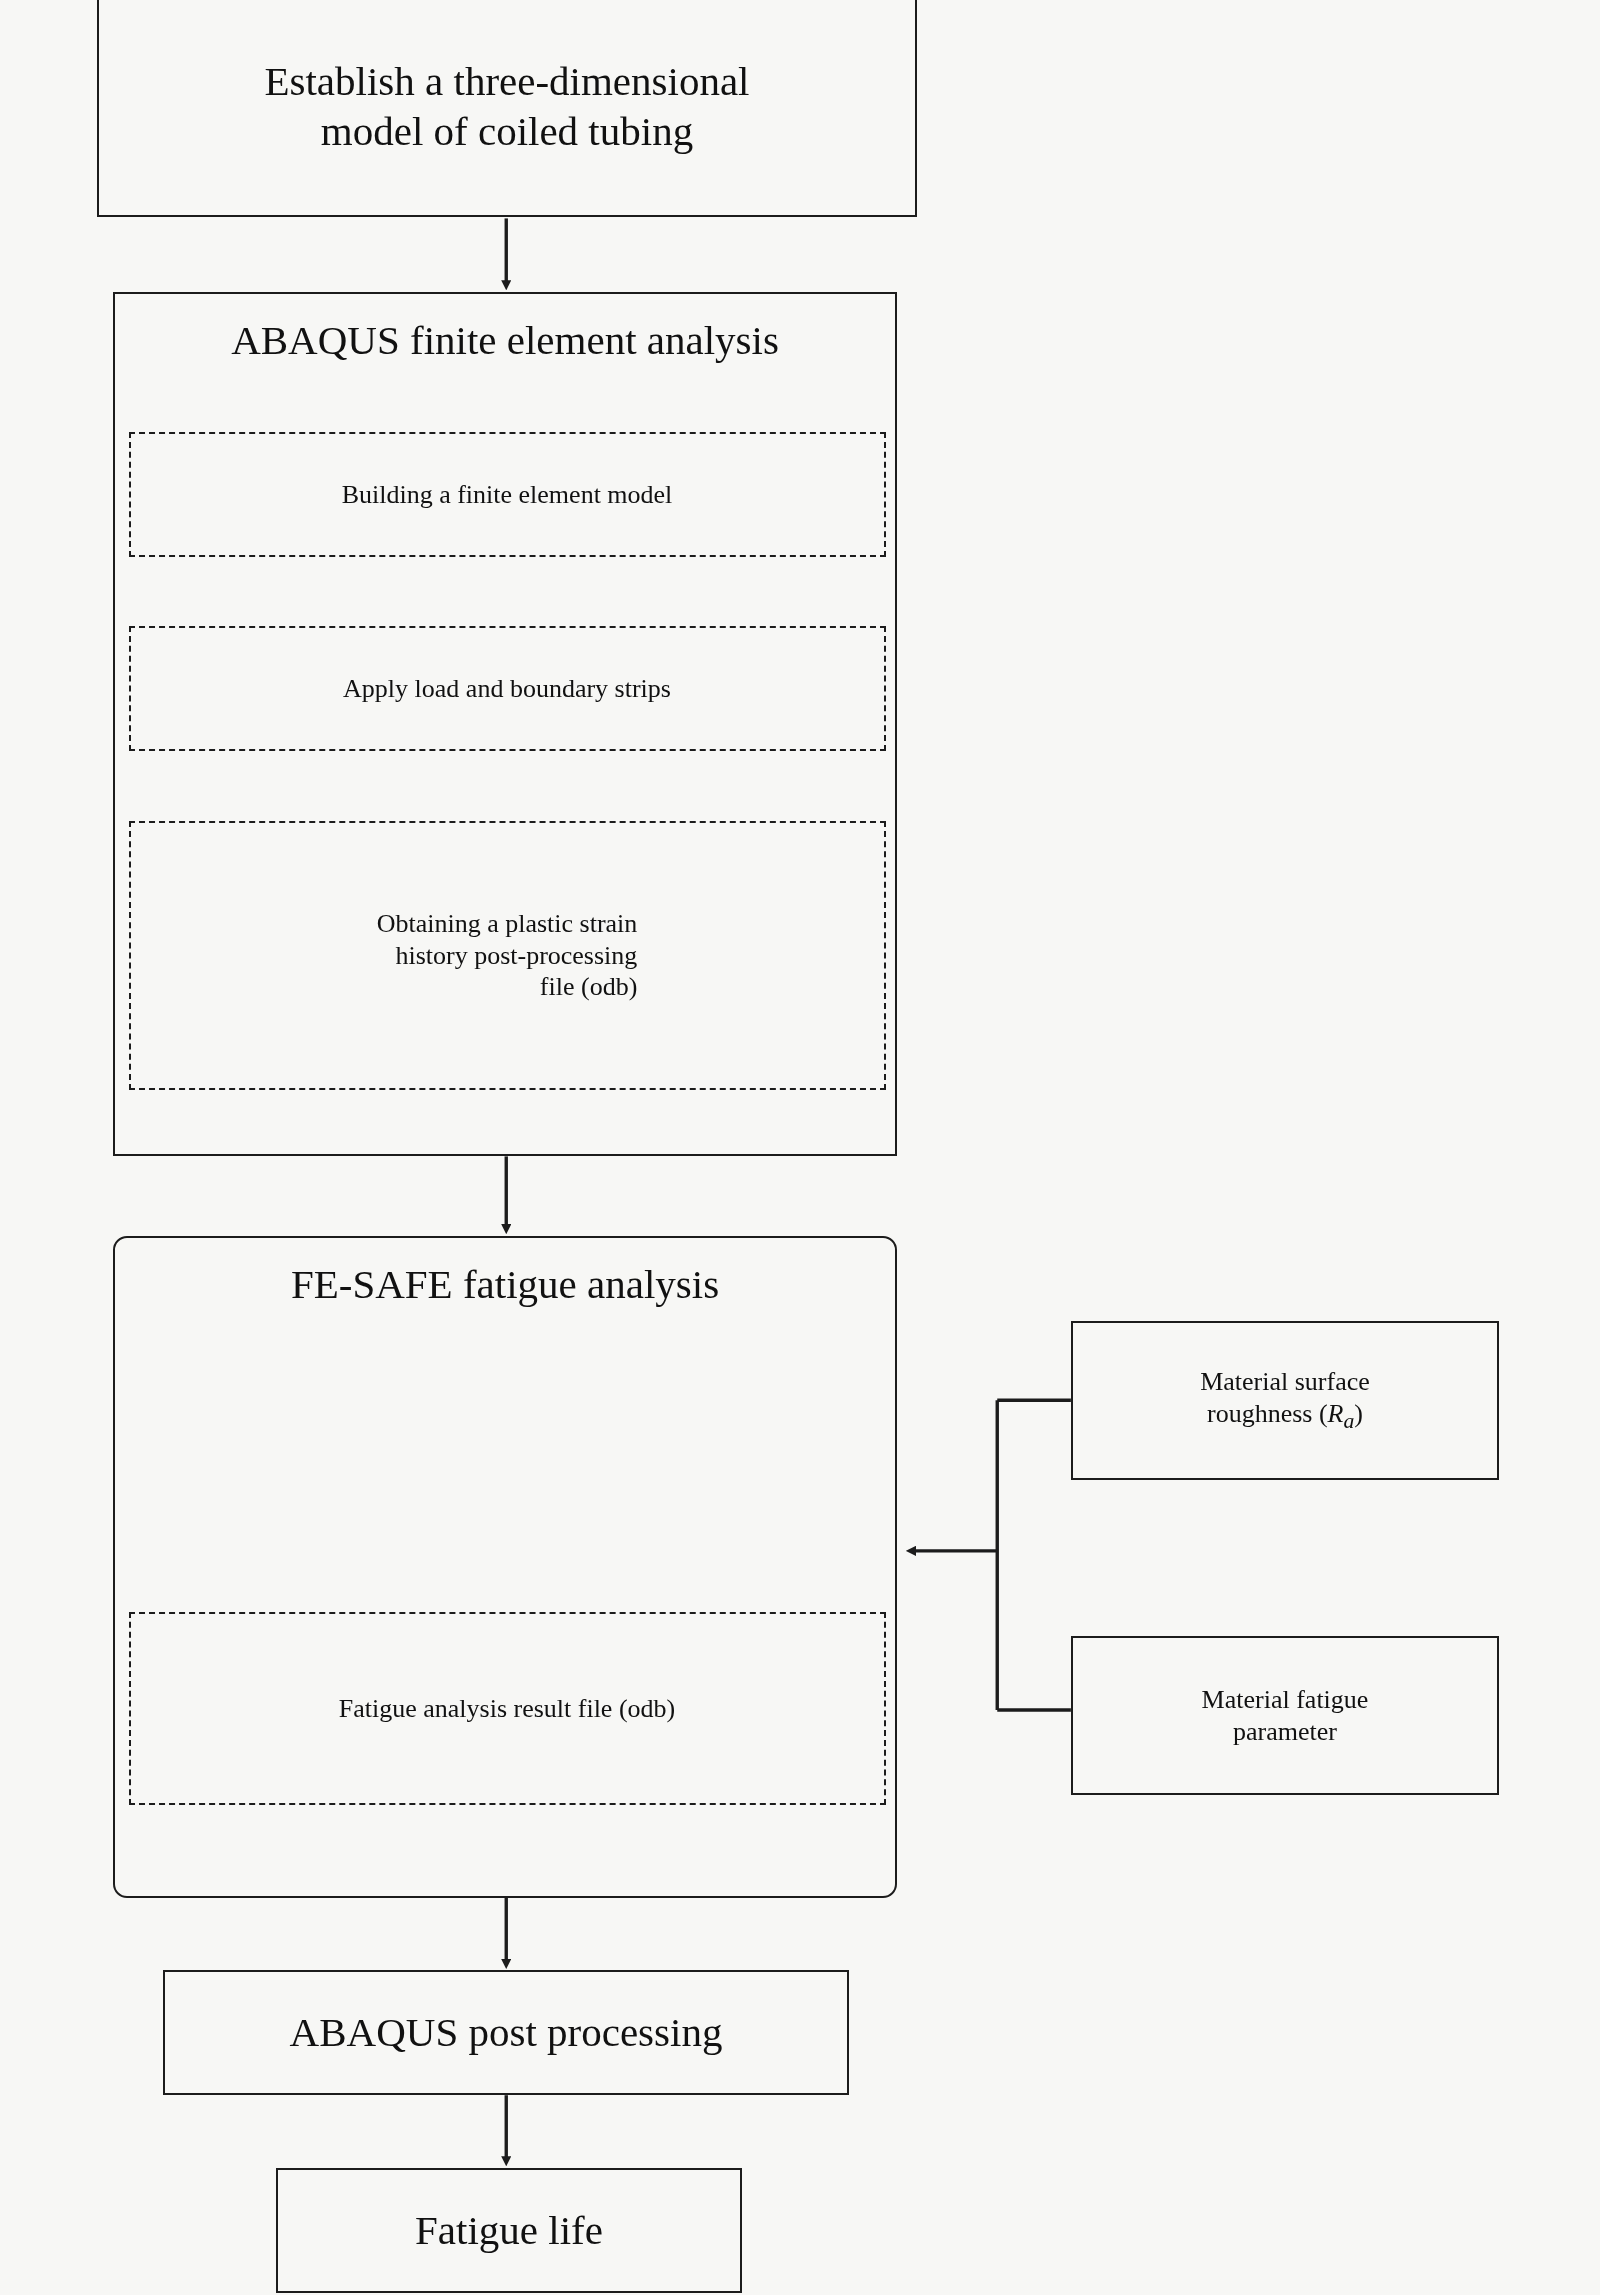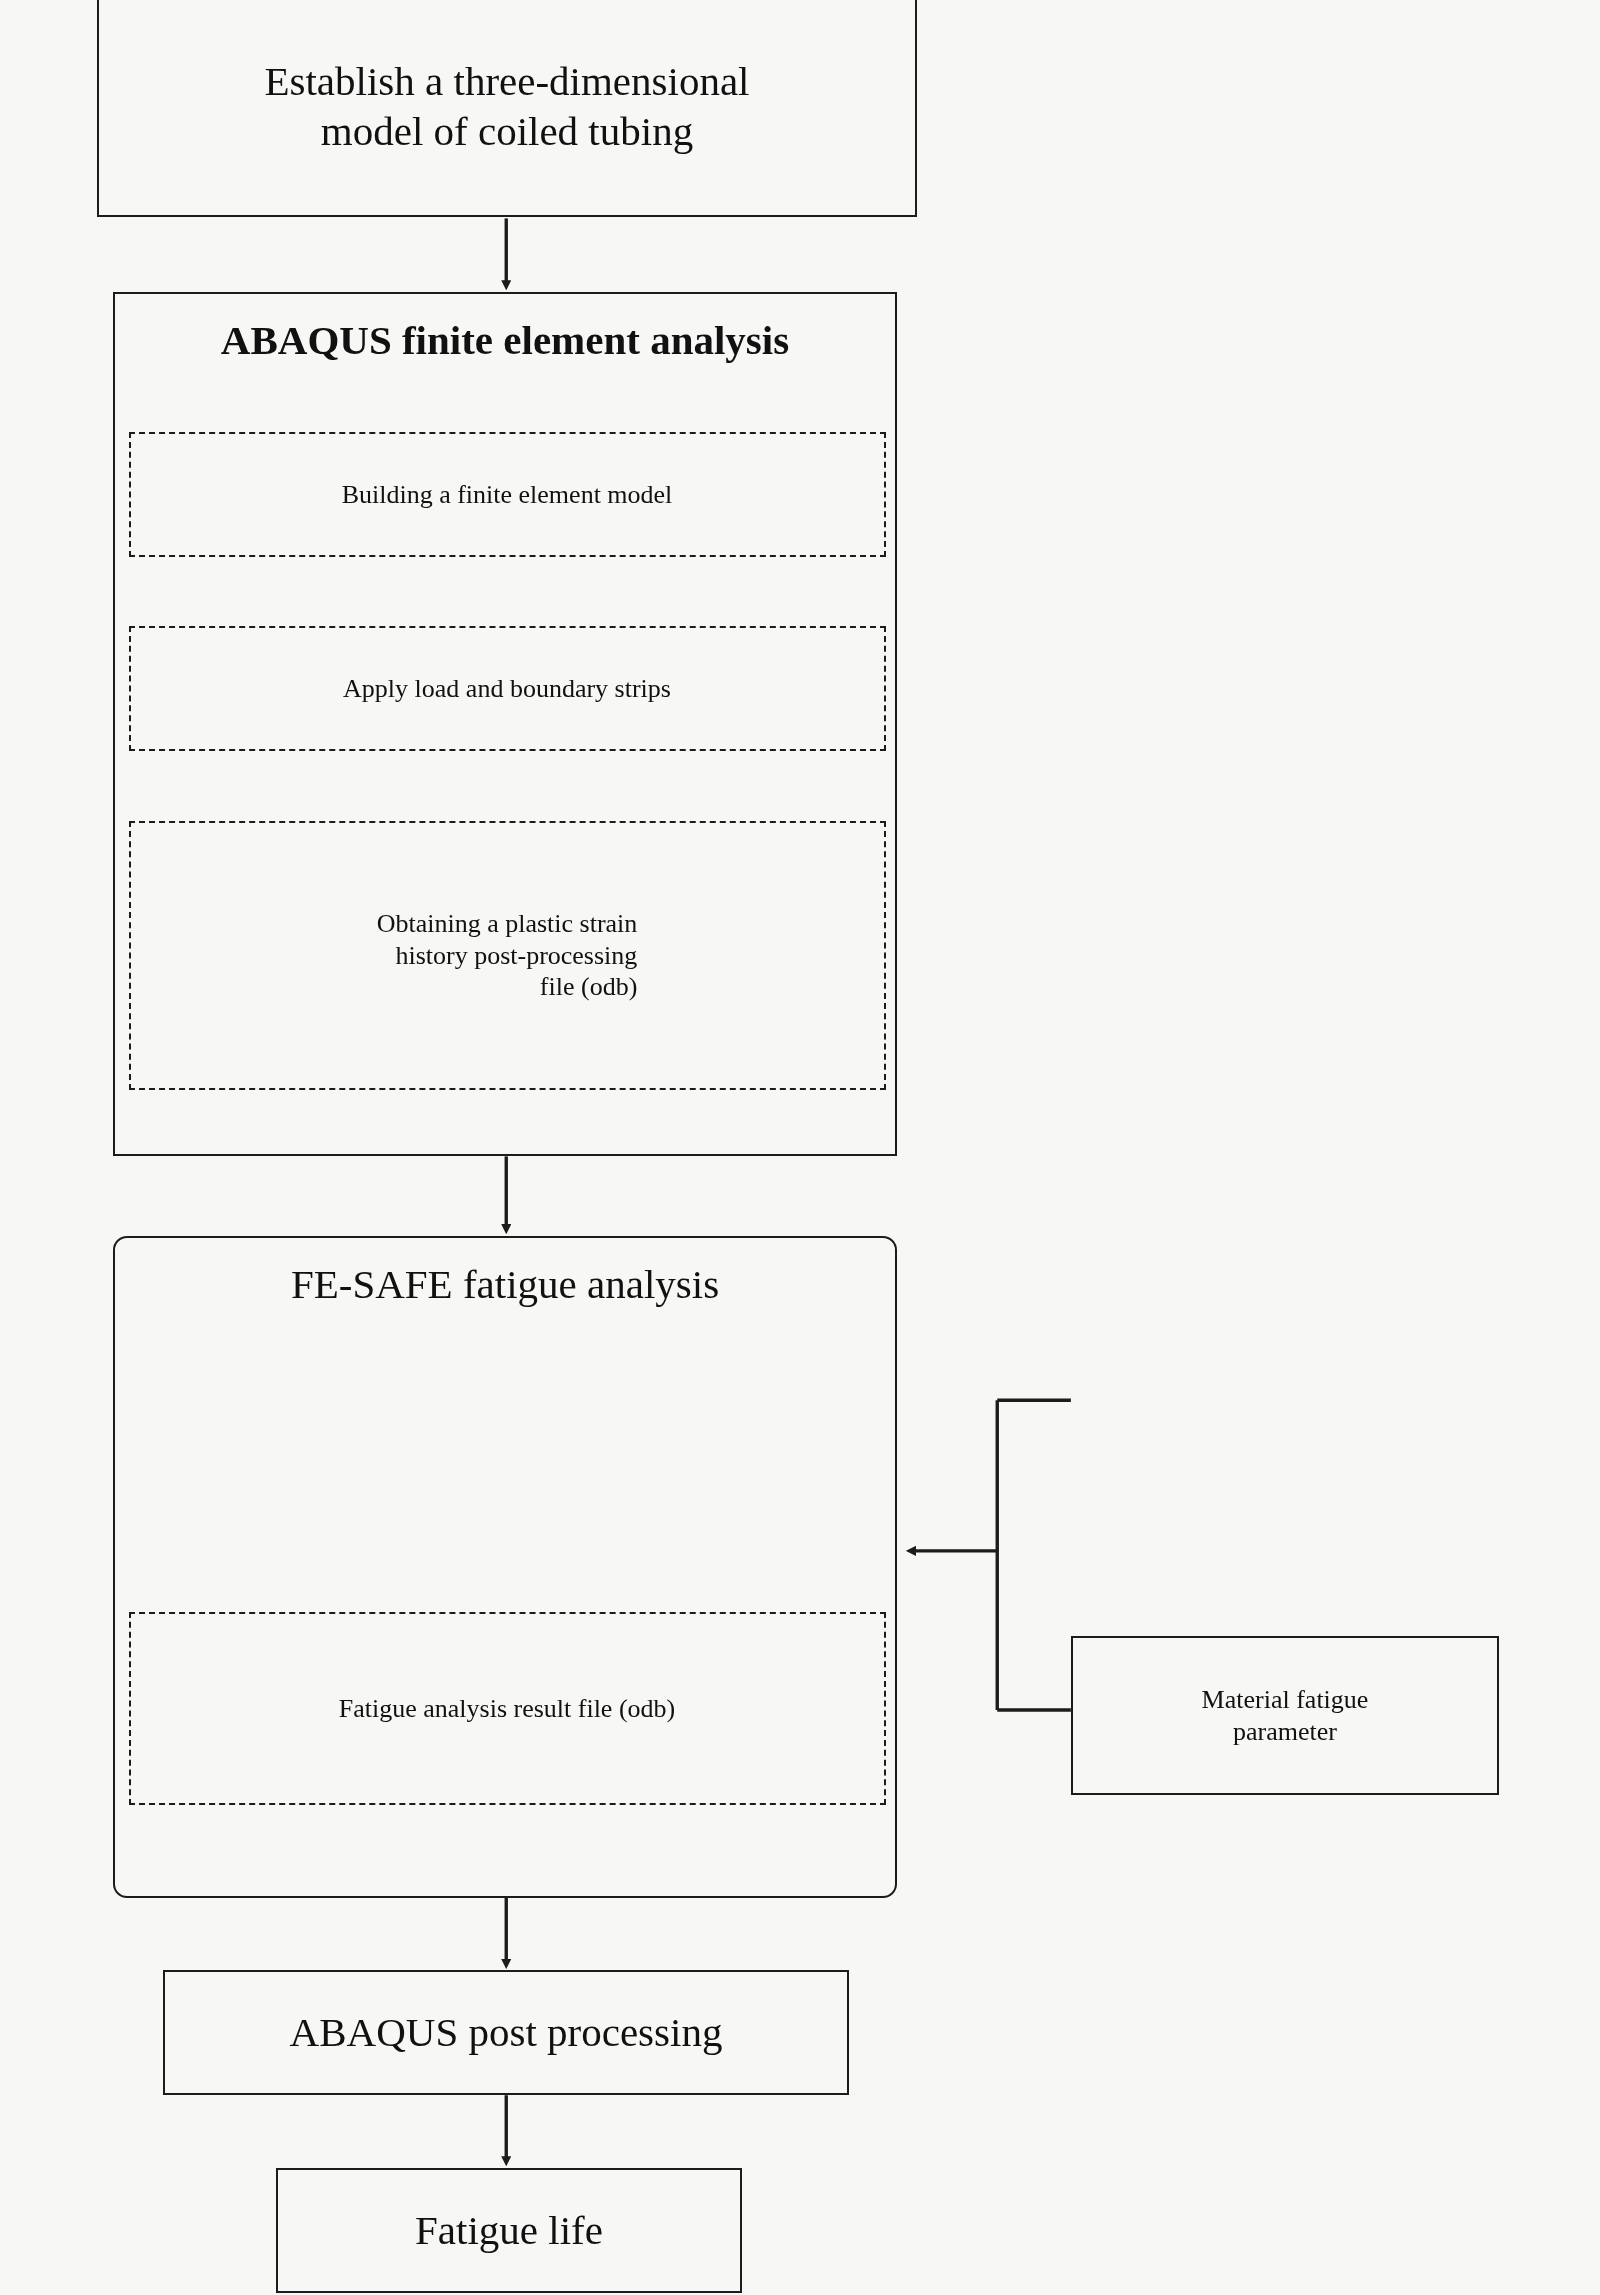--- a/index.html
+++ b/index.html
@@ -120,38 +120,42 @@
 
     <g>
       <line x1="598" y1="2475" x2="598" y2="2553" stroke="#1c1c1c" stroke-width="4" marker-end="url(#ah)"></line>
     </g>
   </svg>
 
   <div class="box multiline t-48" style="left:97px; top:-5.1px; width:820px; height:222px;">Establish a three-dimensional
 model of coiled tubing</div>
 
   <div class="group" style="left:113px; top:292px; width:784px; height:864px;">
-    <div class="group-title t-48" style="top:22px;font-weight:bold;">ABAQUS finite element analysis</div>
+    <div class="group-title t-48" style="top:22px;">ABAQUS finite element analysis</div>
 
     <div class="box dashed t-46" style="left:13.5px; top:138px; width:757px; height:125px;">Building a finite element model</div>
 
     <div class="box dashed t-46" style="left:13.5px; top:332px; width:757px; height:125px;">Apply load and boundary strips</div>
 
     <div class="box dashed multiline t-46" style="left:13.5px; top:527px; width:757px; height:269px;text-align:right;">Obtaining a plastic strain
 history post-processing
 file (odb)</div>
   </div>
 
   <div class="group" style="left:113px; top:1236px; width:784px; height:662px;border-radius:14px;">
     <div class="group-title t-48" style="top:22px;">FE-SAFE fatigue analysis</div>
 
 
     <div class="box dashed t-46" style="left:13.5px; top:374px; width:757px; height:193px;">Fatigue analysis result file (odb)</div>
   </div>
 
+  <div class="box t-46" style="left:1071px; top:1321px; width:428px; height:159px;">
+    <span style="white-space: pre-line;"><span>Material surface
+roughness (</span><i>R</i><sub class="it">a</sub><span>)</span></span>
+  </div>
 
   <div class="box multiline t-46" style="left:1071px; top:1636px; width:428px; height:159px;">Material fatigue
 parameter</div>
 
   <div class="box t-48" style="left:163px; top:1970px; width:686px; height:125px;">ABAQUS post processing</div>
 
   <div class="box t-48" style="left:276px; top:2168px; width:466px; height:125px;">Fatigue life</div>
 
 </div>
 

